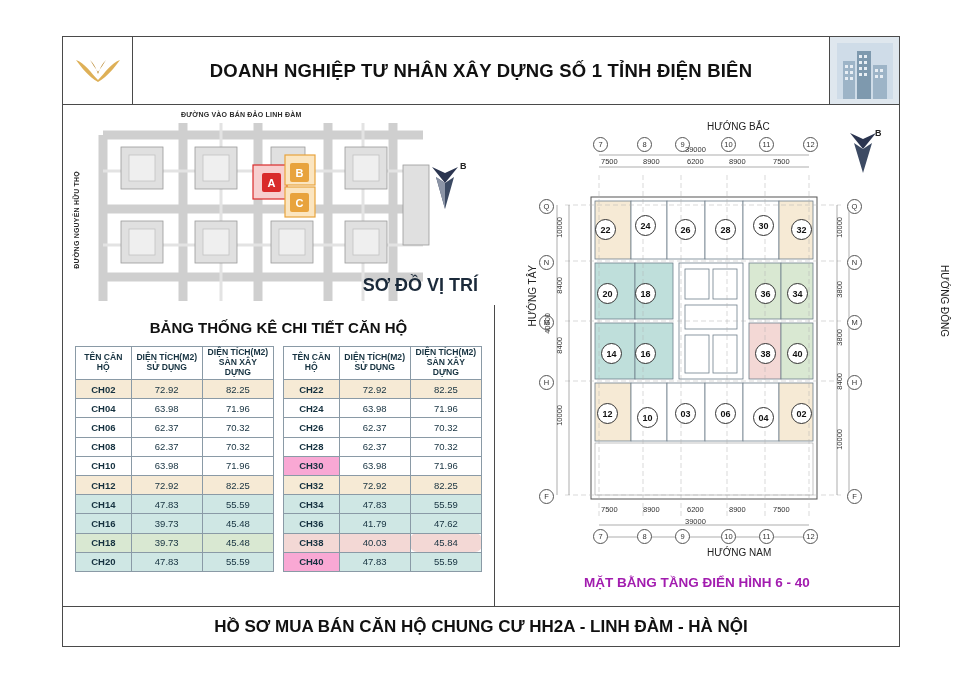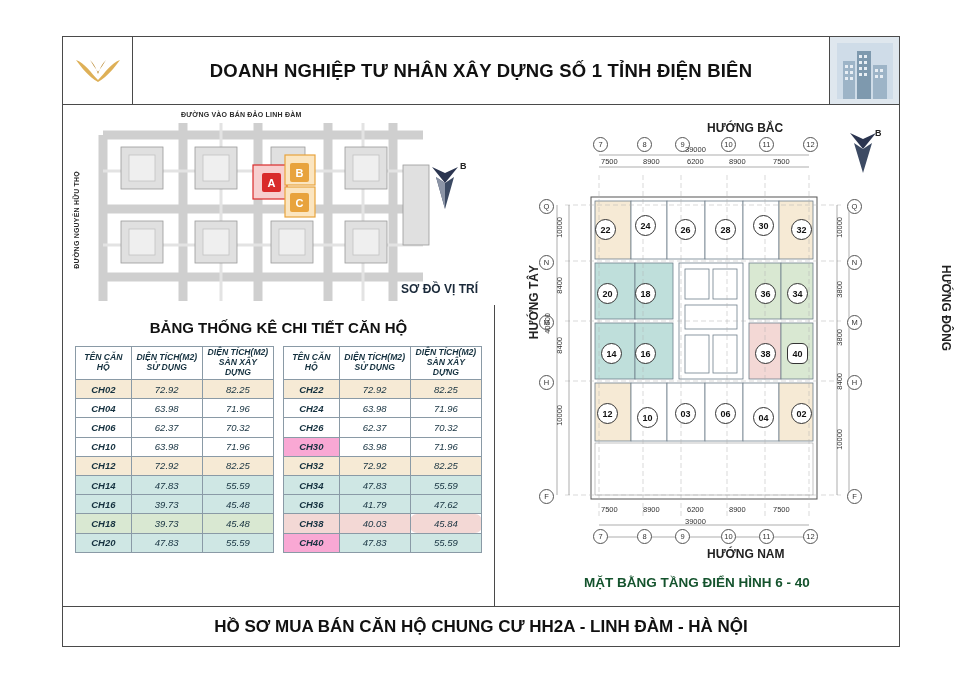--- a/index.html
+++ b/index.html
@@ -13,42 +13,42 @@
   .hdr-title span{font-size:18.5px;font-weight:bold;letter-spacing:.2px;color:#111;}
   .hdr-right{width:70px;border-left:1.5px solid #4a4a4a;display:flex;align-items:center;justify-content:center;box-sizing:border-box;background:#dfe7ee;}
   
   .ftr{position:absolute;left:0;bottom:0;width:100%;height:40px;border-top:1.5px solid #4a4a4a;box-sizing:border-box;display:flex;align-items:center;justify-content:center;}
   .ftr span{font-size:17px;font-weight:bold;color:#111;}
   
   .left-col{position:absolute;left:0;top:68px;width:432px;bottom:40px;border-right:1.5px solid #4a4a4a;box-sizing:border-box;}
   .right-col{position:absolute;left:432px;top:68px;right:0;bottom:40px;box-sizing:border-box;}
   
   .loc{position:absolute;left:0;top:0;width:100%;height:200px;border-bottom:1.5px solid #4a4a4a;box-sizing:border-box;}
-  .loc-caption{position:absolute;right:16px;bottom:8px;font-size:12px;font-weight:bold;color:#1b2a3a;}
+  .loc-caption{position:absolute;right:16px;bottom:8px;font-size:18px;font-weight:bold;color:#1b2a3a;}
   .street-top{position:absolute;left:118px;top:6px;font-size:7px;font-weight:bold;color:#2b2b2b;letter-spacing:.2px;}
   .street-left{position:absolute;left:10px;top:66px;font-size:7px;font-weight:bold;color:#2b2b2b;writing-mode:vertical-rl;transform:rotate(180deg);letter-spacing:.2px;}
   .badge{position:absolute;width:19px;height:19px;border-radius:2px;display:flex;align-items:center;justify-content:center;font-size:11px;font-weight:bold;color:#fff;}
   .badge.a{background:#d92b2b;left:199px;top:68px;}
   .badge.b{background:#e8a33d;left:227px;top:58px;}
   .badge.c{background:#e8a33d;left:227px;top:88px;}
   .compass{position:absolute;right:26px;top:54px;width:46px;height:52px;}
   
   .tbl-wrap{position:absolute;left:0;top:200px;right:0;bottom:0;padding:10px 12px 6px 12px;box-sizing:border-box;}
   .tbl-title{text-align:center;font-size:15px;font-weight:bold;color:#111;margin:4px 0 10px 0;}
-  table.apt{border-collapse:collapse;margin:0 auto;font-size:9.5px;font-style:italic;}
+  table.apt{border-collapse:collapse;margin:0 auto;font-size:9.5px;}
   table.apt th,table.apt td{border:1px solid #8a9aa6;text-align:center;color:#15313f;}
   table.apt th{height:30px;font-size:8.6px;font-weight:bold;line-height:1.15;padding:1px 2px;background:#fff;}
   table.apt td{height:18.2px;padding:0 2px;}
   .c-name{width:56px;font-weight:bold;}
   .c-num{width:72px;}
   .gapcol{border:none !important;width:6px;background:#fff;}
   
   .fp{position:absolute;left:0;top:0;right:0;bottom:0;}
-  .fp-caption{position:absolute;left:0;right:0;bottom:16px;text-align:center;font-size:13.5px;font-weight:bold;color:#14532d;}
-  .lbl{position:absolute;font-size:12px;font-weight:bold;color:#222;padding-left:28px;}
+  .fp-caption{position:absolute;left:0;right:0;bottom:16px;text-align:center;font-size:13.5px;font-weight:bold;color:#a21caf;}
+  .lbl{position:absolute;font-size:10px;font-weight:normal;color:#222;padding-left:28px;}
   .lbl-rot-l{writing-mode:vertical-rl;transform:rotate(180deg);}
   .lbl-rot-r{writing-mode:vertical-rl;}
   .unit{position:absolute;width:19px;height:19px;border-radius:50%;border:1px solid #333;background:#fff;display:flex;align-items:center;justify-content:center;font-size:9px;font-weight:bold;color:#111;}
   .gridnum{position:absolute;width:13px;height:13px;border-radius:50%;border:.8px solid #555;background:#fff;display:flex;align-items:center;justify-content:center;font-size:7.5px;color:#333;}
   .dim{position:absolute;font-size:7.5px;color:#333;}
   .compass2{position:absolute;right:14px;top:22px;width:44px;height:48px;}
 </style>
 </head>
 <body>
 
@@ -211,20 +211,29 @@
               <tr>
                 <td class="c-name" style="background: rgb(255, 255, 255);">CH06</td>
                 <td class="c-num" style="background: rgb(255, 255, 255);">62.37</td>
                 <td class="c-num" style="background: rgb(255, 255, 255);">70.32</td>
                 <td class="gapcol"></td>
                 <td class="c-name" style="background: rgb(255, 255, 255);">CH26</td>
                 <td class="c-num" style="background: rgb(255, 255, 255);">62.37</td>
                 <td class="c-num" style="background: rgb(255, 255, 255);">70.32</td>
               </tr>
               <tr>
+                <td class="c-name" style="background: rgb(255, 255, 255);">CH08</td>
+                <td class="c-num" style="background: rgb(255, 255, 255);">62.37</td>
+                <td class="c-num" style="background: rgb(255, 255, 255);">70.32</td>
+                <td class="gapcol"></td>
+                <td class="c-name" style="background: rgb(255, 255, 255);">CH28</td>
+                <td class="c-num" style="background: rgb(255, 255, 255);">62.37</td>
+                <td class="c-num" style="background: rgb(255, 255, 255);">70.32</td>
+              </tr>
+              <tr>
                 <td class="c-name" style="background: rgb(255, 255, 255);">CH10</td>
                 <td class="c-num" style="background: rgb(255, 255, 255);">63.98</td>
                 <td class="c-num" style="background: rgb(255, 255, 255);">71.96</td>
                 <td class="gapcol"></td>
                 <td class="c-name" style="background: #f9a8d4;">CH30</td>
                 <td class="c-num" style="background: rgb(255, 255, 255);">63.98</td>
                 <td class="c-num" style="background: rgb(255, 255, 255);">71.96</td>
               </tr>
               <tr>
                 <td class="c-name" style="background: rgb(246, 234, 213);">CH12</td>
@@ -422,21 +431,21 @@
         <div class="unit" style="left:296px;top:114px;">32</div>
 
         <div class="unit" style="left:102px;top:178px;">20</div>
         <div class="unit" style="left:140px;top:178px;">18</div>
         <div class="unit" style="left:260px;top:178px;">36</div>
         <div class="unit" style="left:292px;top:178px;">34</div>
 
         <div class="unit" style="left:106px;top:238px;">14</div>
         <div class="unit" style="left:140px;top:238px;">16</div>
         <div class="unit" style="left:260px;top:238px;">38</div>
-        <div class="unit" style="left:292px;top:238px;border-radius:6px;">40</div>
+        <div class="unit" style="left:292px;top:238px;">40</div>
 
         <div class="unit" style="left:102px;top:298px;">12</div>
         <div class="unit" style="left:142px;top:302px;">10</div>
         <div class="unit" style="left:180px;top:298px;">03</div>
         <div class="unit" style="left:220px;top:298px;">06</div>
         <div class="unit" style="left:258px;top:302px;">04</div>
         <div class="unit" style="left:296px;top:298px;">02</div>
 
         <div class="fp-caption">MẶT BẰNG TẦNG ĐIỂN HÌNH 6 - 40</div>
       </div>

